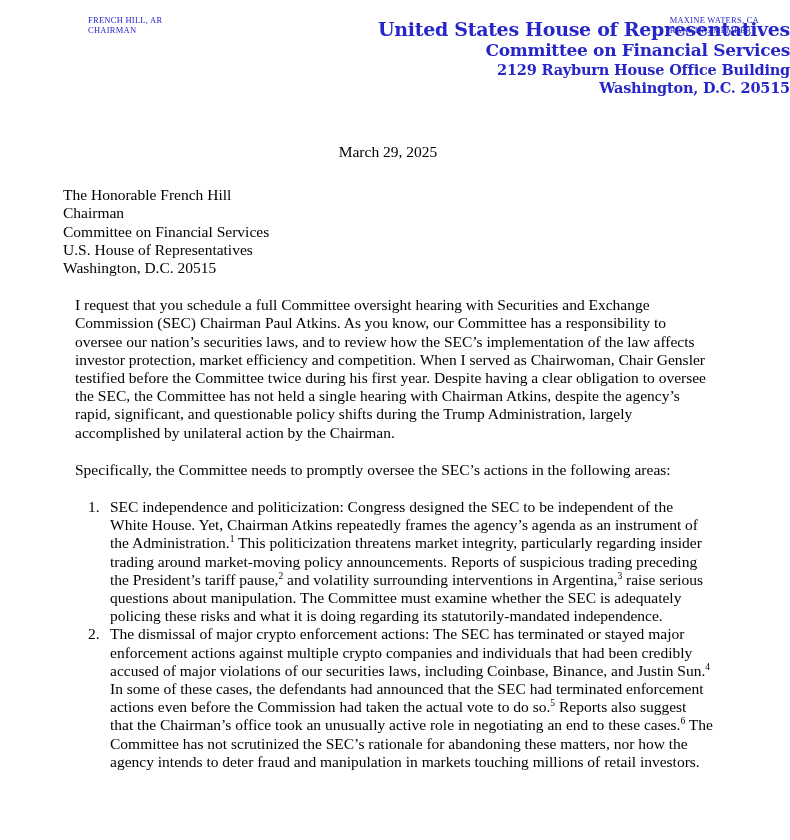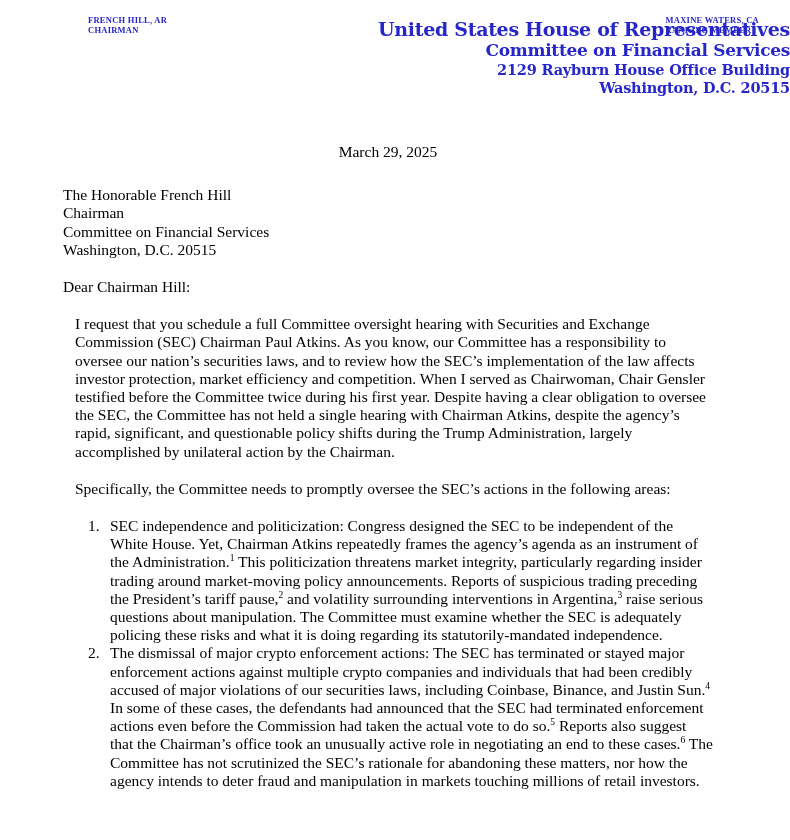--- a/index.html
+++ b/index.html
@@ -6,21 +6,21 @@
   .page {
     width:790px; height:840px; background:#ffffff; overflow:hidden;
     box-sizing:border-box; padding:0 77px 0 63px;
     font-family:"Liberation Serif", serif; font-size:15.5px;
     line-height:18.2px; color:#000000; position:relative;
   }
   
   .letterhead { position:relative; width:790px; margin-left:-63px; height:100px;
                 box-sizing:border-box; padding-top:16px; }
   .corner { position:absolute; top:16px;
-            font-family:"Liberation Serif", serif; font-weight:bold;
+            font-family:"Liberation Serif", serif; font-weight:normal;
             font-size:8.5px; line-height:9.5px; letter-spacing:0.25px;
             color:var(--accent,#2626c9); }
   .corner.left  { left:88px; text-align:left; }
   .corner.right { right:31px; text-align:left; }
   .lh-center { text-align:right; font-family:"DejaVu Serif", serif;
                font-weight:bold; color:var(--accent,#2626c9); padding-top:2px; }
   .lh1 { font-size:19px;   line-height:22px; letter-spacing:-0.3px; }
   .lh2 { font-size:17px;   line-height:21px; letter-spacing:-0.3px; }
   .lh3 { font-size:14.5px; line-height:18px; letter-spacing:-0.2px; }
   .lh4 { font-size:14.5px; line-height:17px; letter-spacing:-0.2px; }
@@ -57,24 +57,24 @@
       <div>RANKING MEMBER</div>
     </div>
   </header>
 
   <div class="date">March 29, 2025</div>
 
   <div class="recipient">
     <div>The Honorable French Hill</div>
     <div>Chairman</div>
     <div>Committee on Financial Services</div>
+    <div>U.S. House of Representatives</div>
     <div>Washington, D.C. 20515</div>
   </div>
 
-  <div class="salutation">Dear Chairman Hill:</div>
 
   <p class="para">I request that you schedule a full Committee oversight hearing with Securities and Exchange Commission (SEC) Chairman Paul Atkins. As you know, our Committee has a responsibility to oversee our nation’s securities laws, and to review how the SEC’s implementation of the law affects investor protection, market efficiency and competition. When I served as Chairwoman, Chair Gensler testified before the Committee twice during his first year. Despite having a clear obligation to oversee the SEC, the Committee has not held a single hearing with Chairman Atkins, despite the agency’s rapid, significant, and questionable policy shifts during the Trump Administration, largely accomplished by unilateral action by the Chairman.</p>
 
   <p class="para">Specifically, the Committee needs to promptly oversee the SEC’s actions in the following areas:</p>
 
   <ol class="list">
     <li class="li">
       <span class="num">1.</span>
       <span class="li-body"><span class="u">SEC independence and politicization:</span><span> Congress designed the SEC to be independent of the White House. Yet, Chairman Atkins repeatedly frames the agency’s agenda as an instrument of the Administration.</span><span class="sup">1</span><span> This politicization threatens market integrity, particularly regarding insider trading around market-moving policy announcements. Reports of suspicious trading preceding the President’s tariff pause,</span><span class="sup">2</span><span> and volatility surrounding interventions in Argentina,</span><span class="sup">3</span><span> raise serious questions about manipulation. The Committee must examine whether the SEC is adequately policing these risks and what it is doing regarding its statutorily-mandated independence.</span></span>
     </li>

